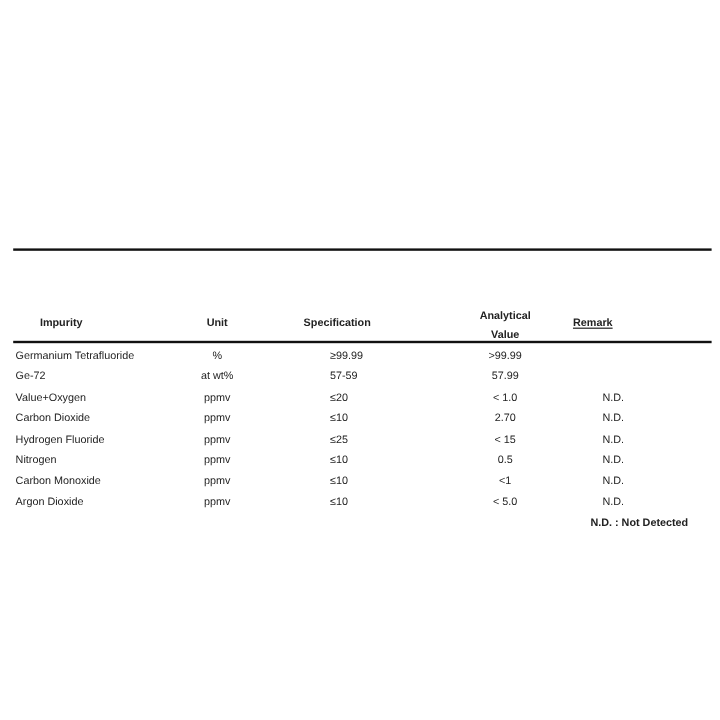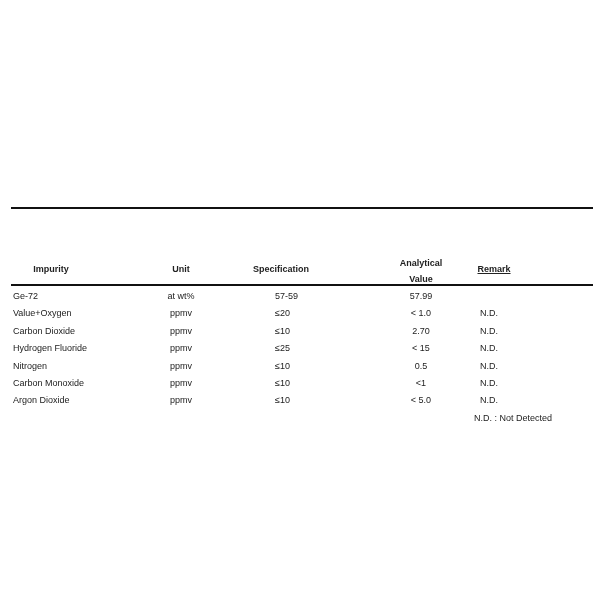--- a/index.html
+++ b/index.html
@@ -55,47 +55,54 @@
     }
     .cell {
       position: absolute;
       top: 0;
       white-space: nowrap;
     }
     .c-imp { left: 2px; text-align: left; }
     .c-unit { left: 140px; width: 60px; text-align: center; }
     .c-spec { left: 230px; width: 80px; text-align: left; padding-left: 34px; box-sizing: border-box; }
     .c-val { left: 370px; width: 80px; text-align: center; }
-    .c-rem { left: 469px; text-align: left; }
+    .c-rem { left: 491px; text-align: left; }
     .note {
       position: relative;
       height: 17px;
       font-size: 9px;
       line-height: 17px;
     }
-    .note .c-rem { left: 463px; }
+    .note .c-rem { left: 481px; font-weight: bold; }
   </style>
 </head>
 <body>
 
 <div class="sheet">
   <div class="rule"></div>
   <div class="header">
     <div class="h" style="left:0; width:80px;">Impurity</div>
     <div class="h" style="left:140px; width:60px;">Unit</div>
     <div class="h" style="left:230px; width:80px;">Specification</div>
     <div class="h two" style="left:370px; width:80px;">
       <div>Analytical</div>
       <div>Value</div>
     </div>
     <div class="h" style="left:443px; width:80px;text-decoration:underline;">Remark</div>
   </div>
   <div class="rule"></div>
 
   <div class="rows">
+    <div class="row">
+      <span class="cell c-imp">Germanium Tetrafluoride</span>
+      <span class="cell c-unit">%</span>
+      <span class="cell c-spec">≥99.99</span>
+      <span class="cell c-val">&gt;99.99</span>
+      <span class="cell c-rem"></span>
+    </div>
     <div class="row">
       <span class="cell c-imp">Ge-72</span>
       <span class="cell c-unit">at wt%</span>
       <span class="cell c-spec">57-59</span>
       <span class="cell c-val">57.99</span>
       <span class="cell c-rem"></span>
     </div>
     <div class="row">
       <span class="cell c-imp">Value+Oxygen</span>
       <span class="cell c-unit">ppmv</span>

